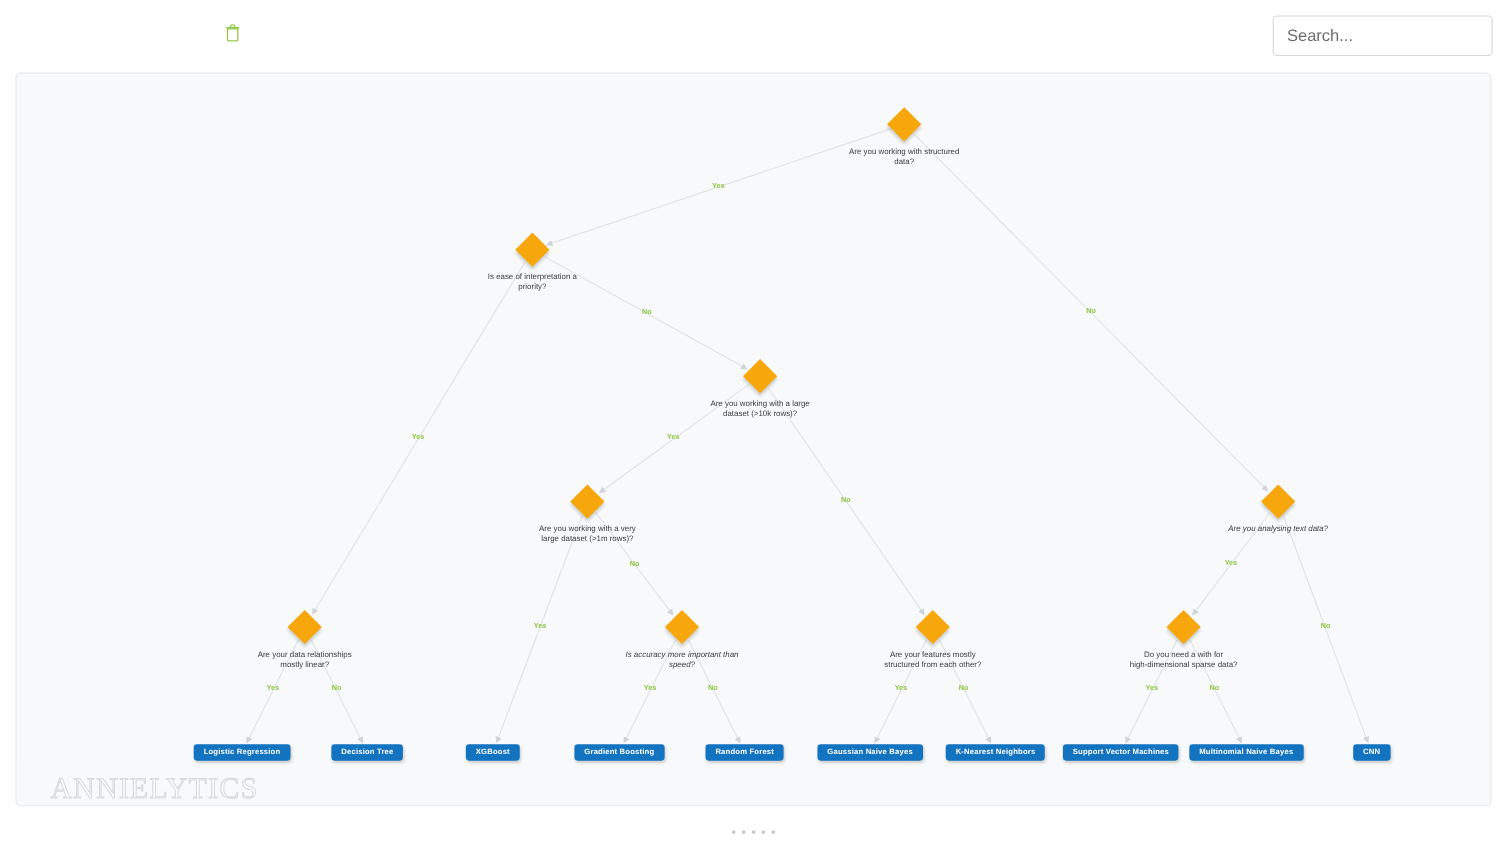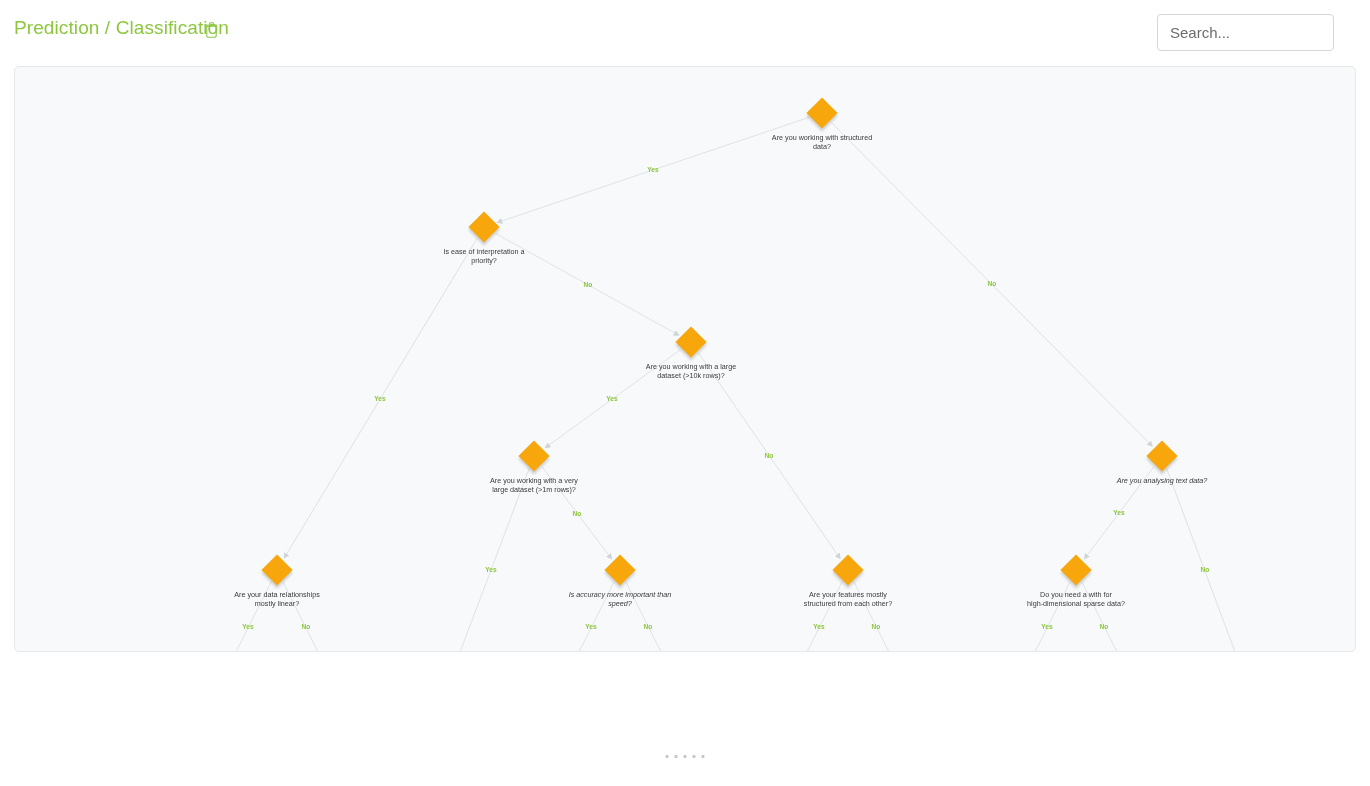--- a/index.html
+++ b/index.html
@@ -22,33 +22,33 @@
     font-size: 19px; color: #8DC63F; font-weight: 400;
     letter-spacing: 0.1px; white-space: nowrap;
     font-family: "Liberation Sans", sans-serif;
   }
   .trash-icon {
     position: absolute; left: 205px; top: 22px;
     width: 13px; height: 16px; cursor: pointer;
   }
   .search-box {
     position: absolute; left: 1157px; top: 14px;
-    width: 177px; height: 37px;
+    width: 200px; height: 37px;
     border: 1px solid #d6d6d6; border-radius: 4px;
     background: #ffffff; padding: 0 12px;
     font-size: 15px; color: #333;
     font-family: "Liberation Sans", sans-serif;
     outline: none;
   }
   .search-box::placeholder { color: #6d6d6d; }
 
   
   .canvas {
     position: absolute; left: 14px; top: 66px;
-    width: 1342px; height: 586px;
+    width: 1342px; height: 667px;
     background: #f7f9fa;
     border: 1px solid #e6e8ea;
     border-radius: 5px;
     overflow: hidden;
   }
   .canvas-inner { position: absolute; left: 0; top: 0; width: 100%; height: 100%; }
   svg.edges { position: absolute; left: 0; top: 0; width: 100%; height: 100%; }
 
   
   .dnode {
@@ -115,21 +115,20 @@
     display: block; width: 3px; height: 3px;
     background: #c3c6ca; border-radius: 1px;
   }
 </style>
 </head>
 <body>
 
 <div id="app">
 
   <div class="header">
-    <div class="page-title">Prediction / Classification</div>
     <span class="trash-icon">
       <svg width="13" height="16" viewBox="0 0 13 16" fill="none" xmlns="http://www.w3.org/2000/svg">
         <path d="M1.8 4.2h9.4v9.6a1.4 1.4 0 0 1-1.4 1.4H3.2a1.4 1.4 0 0 1-1.4-1.4V4.2z" stroke="#8DC63F" stroke-width="1.1" fill="none"></path>
         <path d="M0.6 3.2h11.8" stroke="#8DC63F" stroke-width="1.1"></path>
         <path d="M4.6 3.1V1.6A0.9 0.9 0 0 1 5.5 0.7h2a0.9 0.9 0 0 1 0.9 0.9v1.5" stroke="#8DC63F" stroke-width="1.1" fill="none"></path>
       </svg>
     </span>
     <input class="search-box" type="text" placeholder="Search..." style="">
   </div>
 

